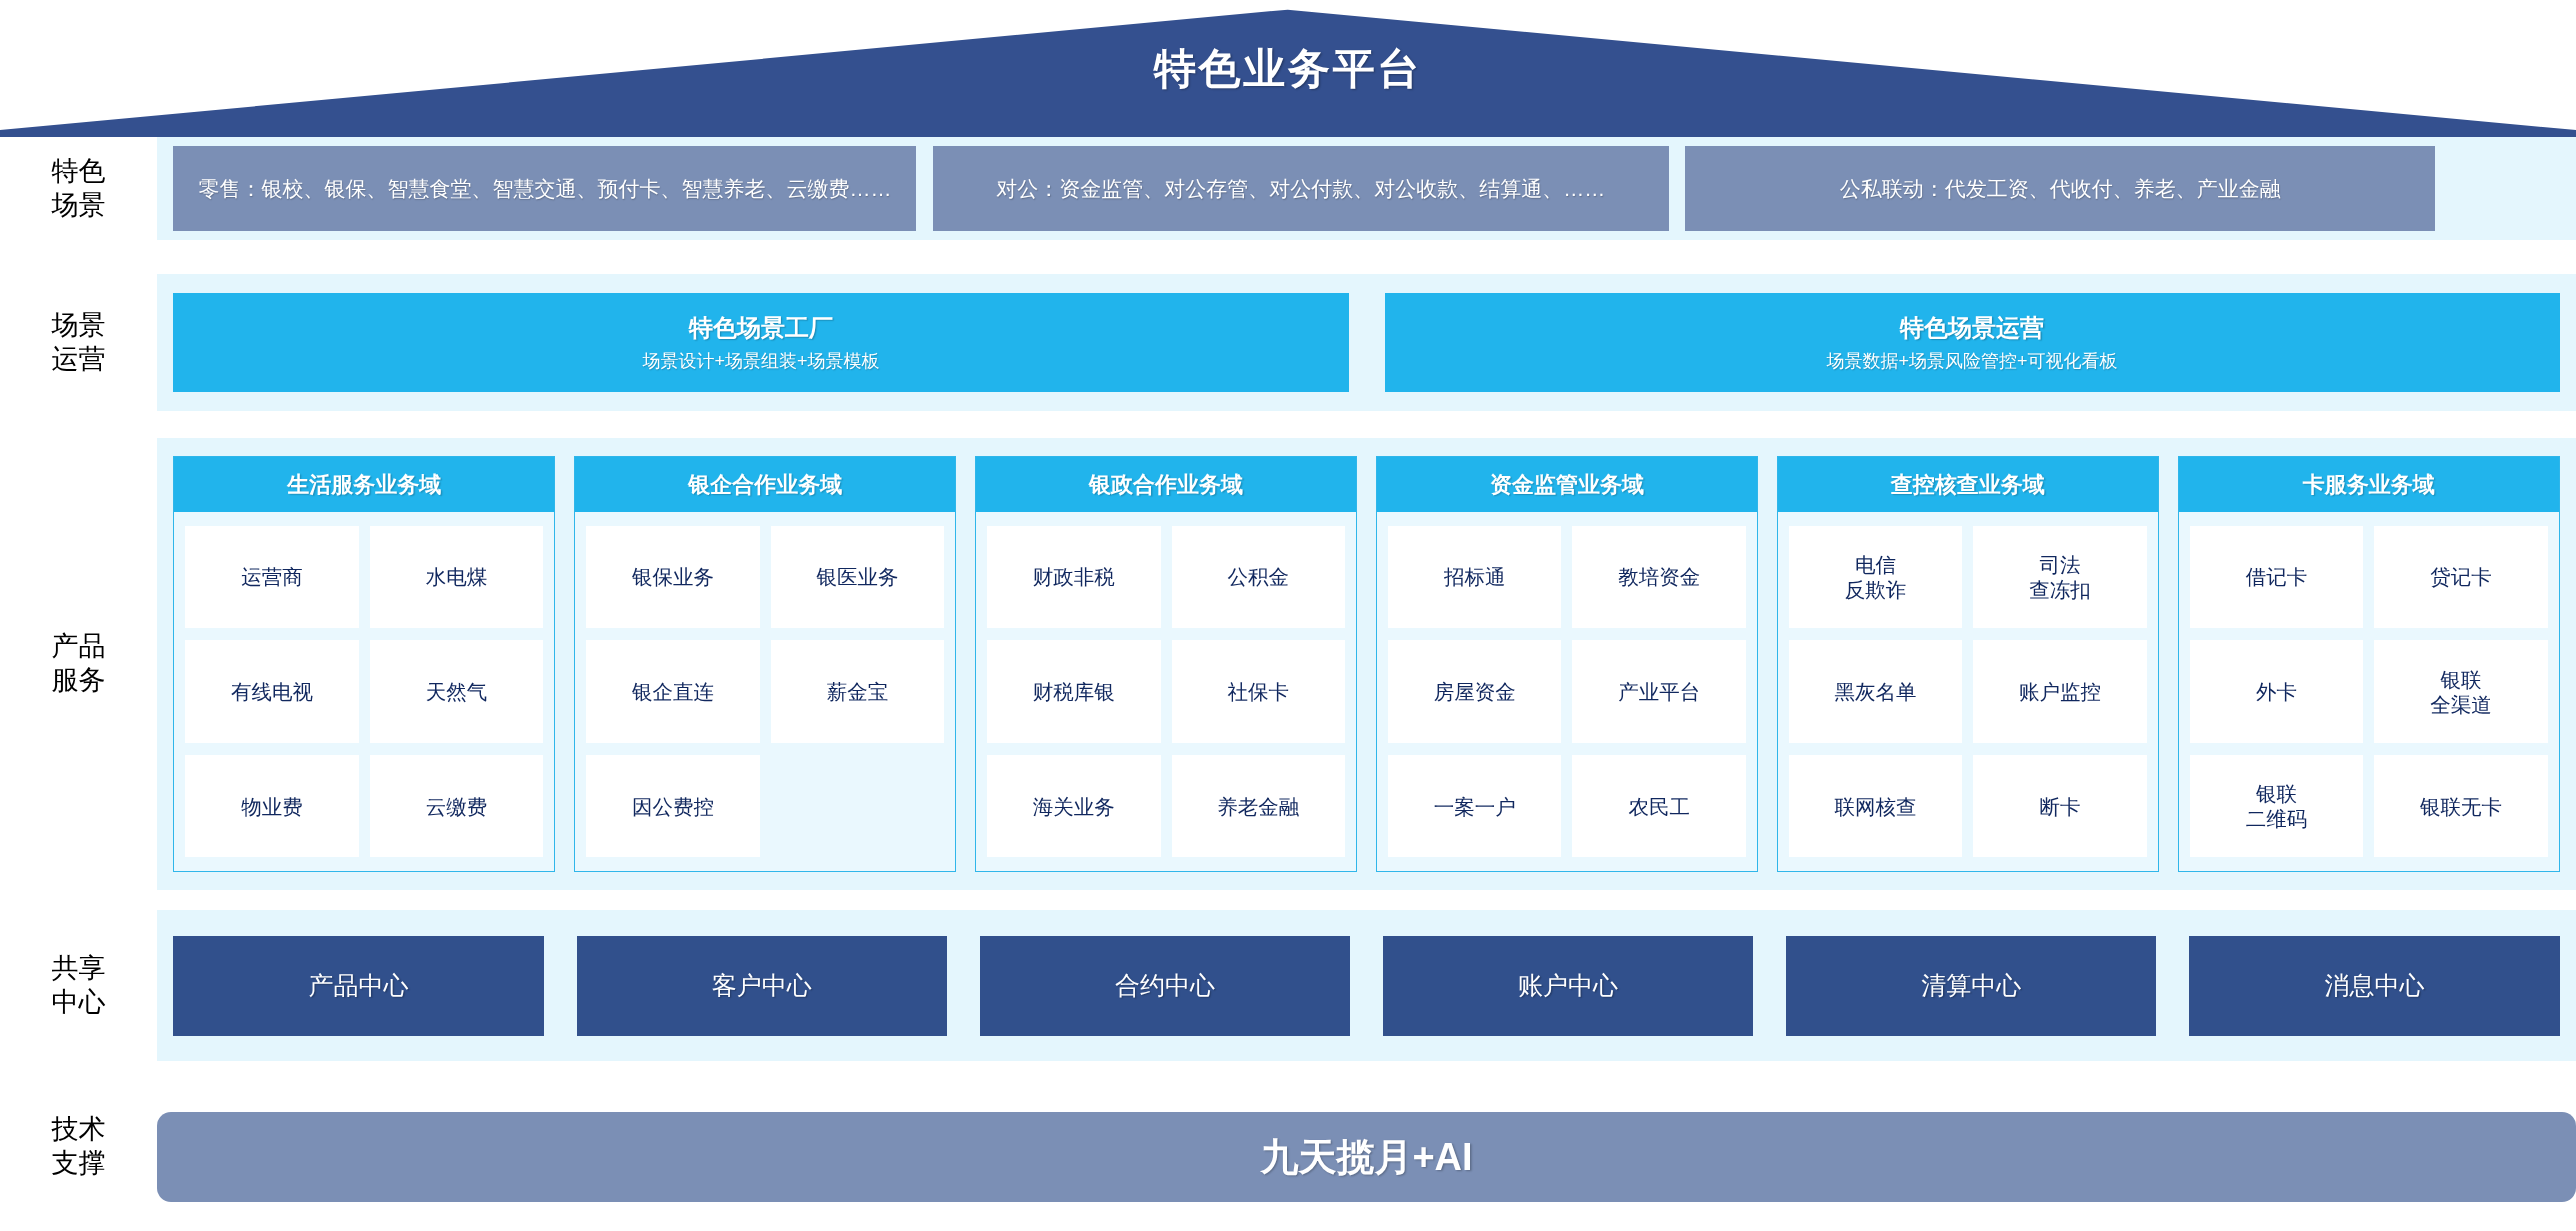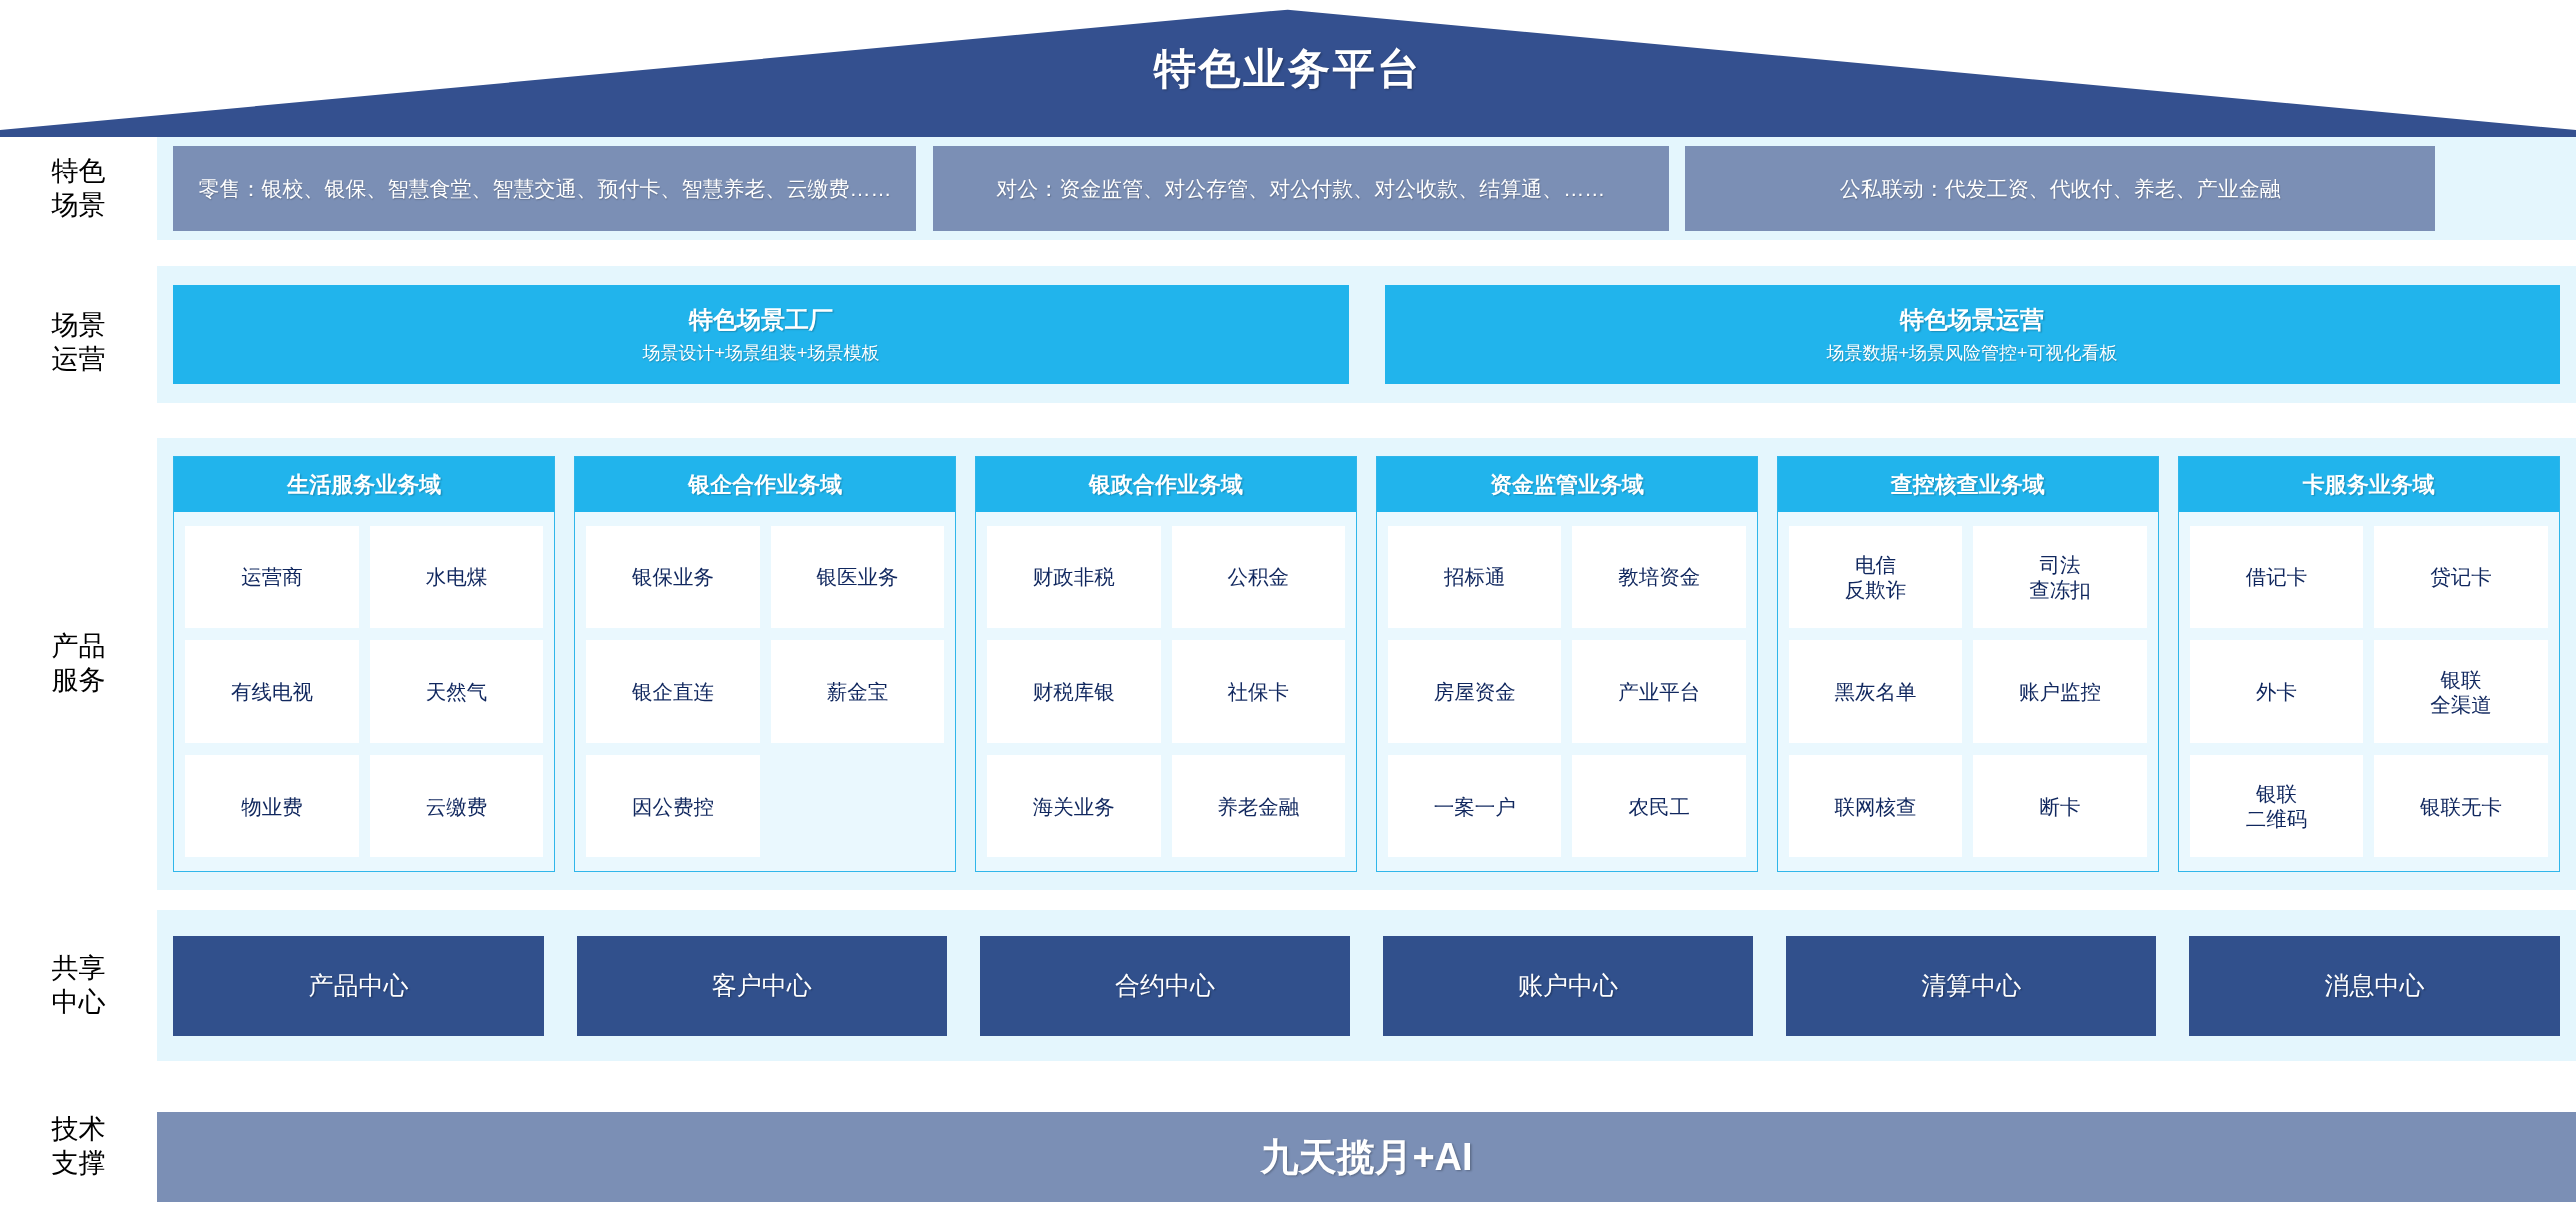--- a/index.html
+++ b/index.html
@@ -111,20 +111,21 @@
     text-shadow:1.4px 1.4px 1.4px rgba(0,0,0,.25);
   }
   
   .tech-bar{
     position:absolute;left:157px;width:2419px;height:90px;
     background:#7b8fb5;
     display:flex;align-items:center;justify-content:center;
     color:#ffffff;font-size:38px;font-weight:bold;
     text-shadow:1.4px 1.4px 2.1px rgba(0,0,0,.25);
     box-sizing:border-box;
+    border-radius:14px;
   }
 </style>
 </head>
 <body>
 
 <div class="roof">
   <svg width="2576" height="137" viewBox="0 0 3763 200" xmlns="http://www.w3.org/2000/svg">
     <polygon points="1881,14 3763,190 3763,200 0,200 0,190" fill="#34508f"></polygon>
   </svg>
 </div>
@@ -143,21 +144,21 @@
     </div>
     <div class="scn-box scn-c">
       <span>公私联动：代发工资、代收付、养老、产业金融</span>
     </div>
   </div>
 </div>
 
 <div class="rail" style="top:274px;height:137px;">
   <span>场景<br>运营</span>
 </div>
-<div class="band" style="top:266px;height:137px;">
+<div class="band" style="top:274px;height:137px;">
   <div class="ops-row">
     <div class="ops-box">
       <div class="ops-title">特色场景工厂</div>
       <div class="ops-sub">场景设计+场景组装+场景模板</div>
     </div>
     <div class="ops-box">
       <div class="ops-title">特色场景运营</div>
       <div class="ops-sub">场景数据+场景风险管控+可视化看板</div>
     </div>
   </div>

